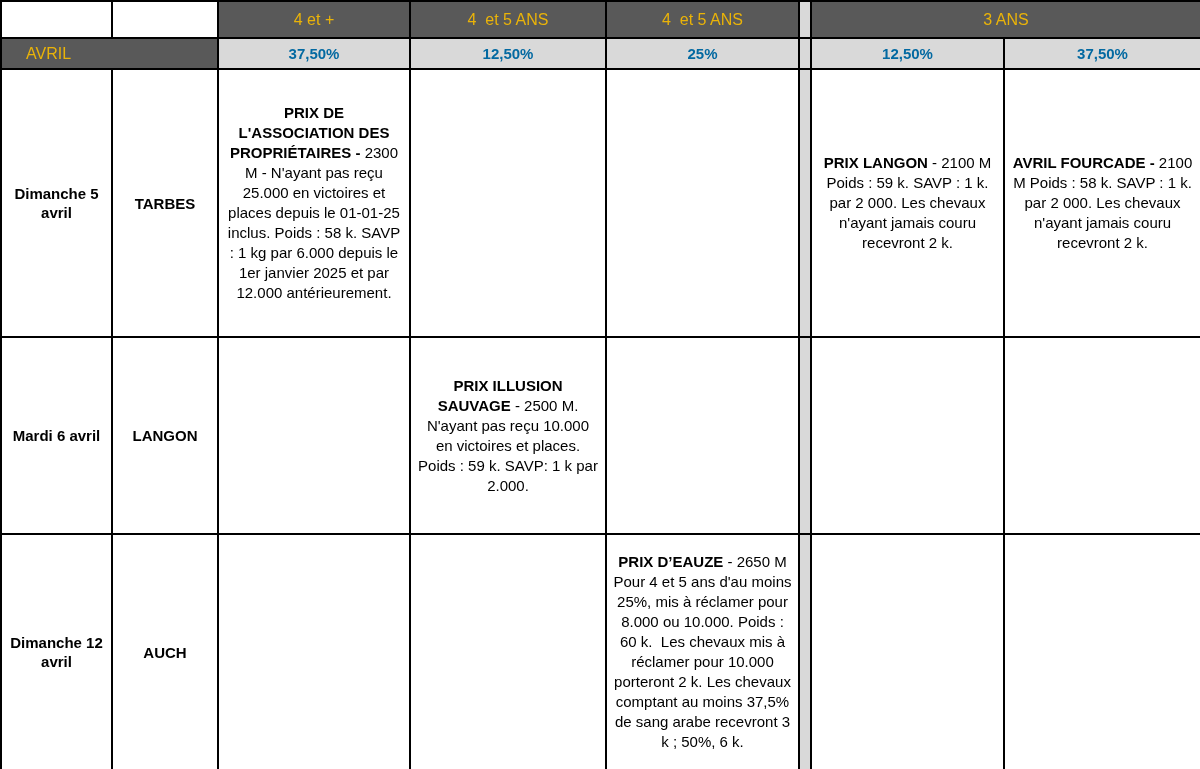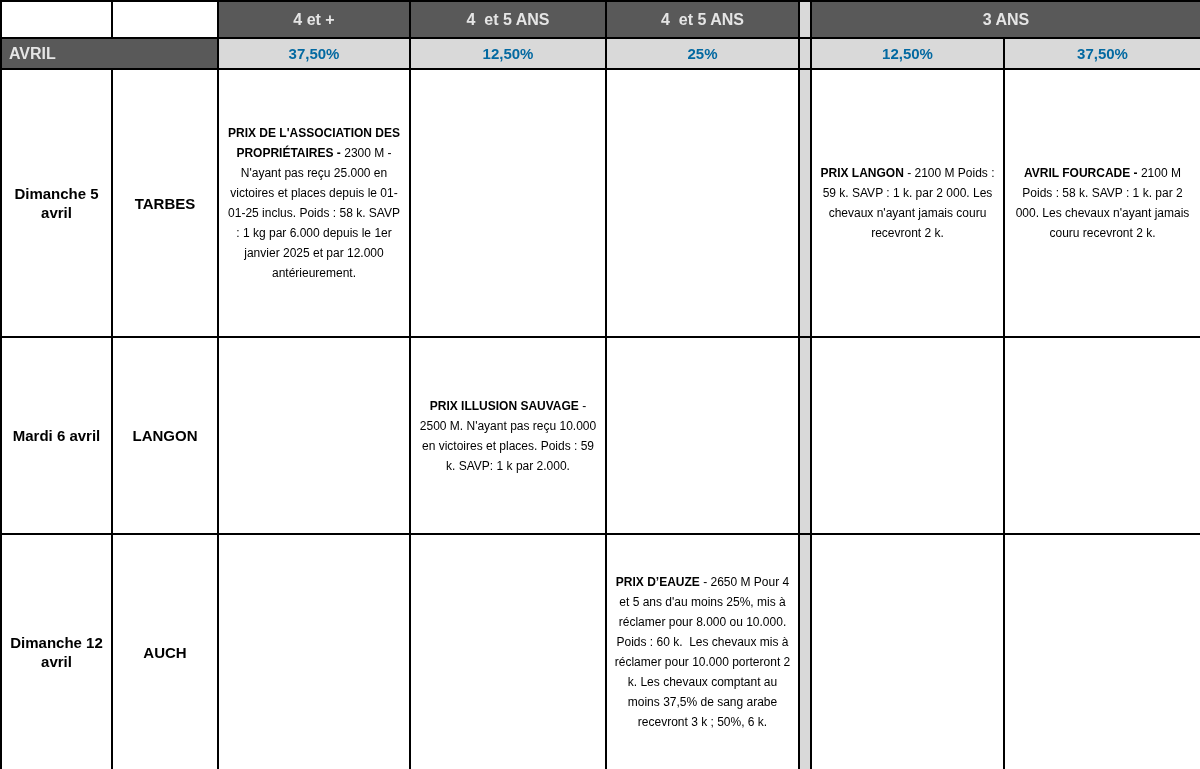--- a/index.html
+++ b/index.html
@@ -29,48 +29,48 @@
   }
   
   tr.r-age   { height: 37px; }
   tr.r-pct   { height: 31px; }
   tr.r-b1    { height: 268px; }
   tr.r-b2    { height: 197px; }
   tr.r-b3    { height: 236px; }
 
   td.dark {
     background: #595959;
-    color: #e5e5e5;
-    font-weight: bold;
+    color: #eab308;
+    font-weight: normal;
     font-size: 16px;
     white-space: pre-wrap;
   }
   td.light {
     background: #d9d9d9;
     color: #0369a1;
     font-weight: bold;
     font-size: 15px;
   }
   td.avril {
     text-align: left;
-    padding-left: 7px;
+    padding-left: 24px;
   }
   td.sep {
     background: #d9d9d9;
     padding: 0;
   }
   td.white { background: #ffffff; }
   td.date, td.venue {
     font-weight: bold;
     font-size: 15px;
     line-height: 19px;
     padding: 0 6px;
   }
   td.race {
-    font-size: 12px;
+    font-size: 15px;
     line-height: 20px;
     padding: 2px 6px;
     white-space: pre-wrap;
     margin-left: 42px;
   }
   td.race .rt { font-weight: bold; }
 </style>
 </head>
 <body>
 

